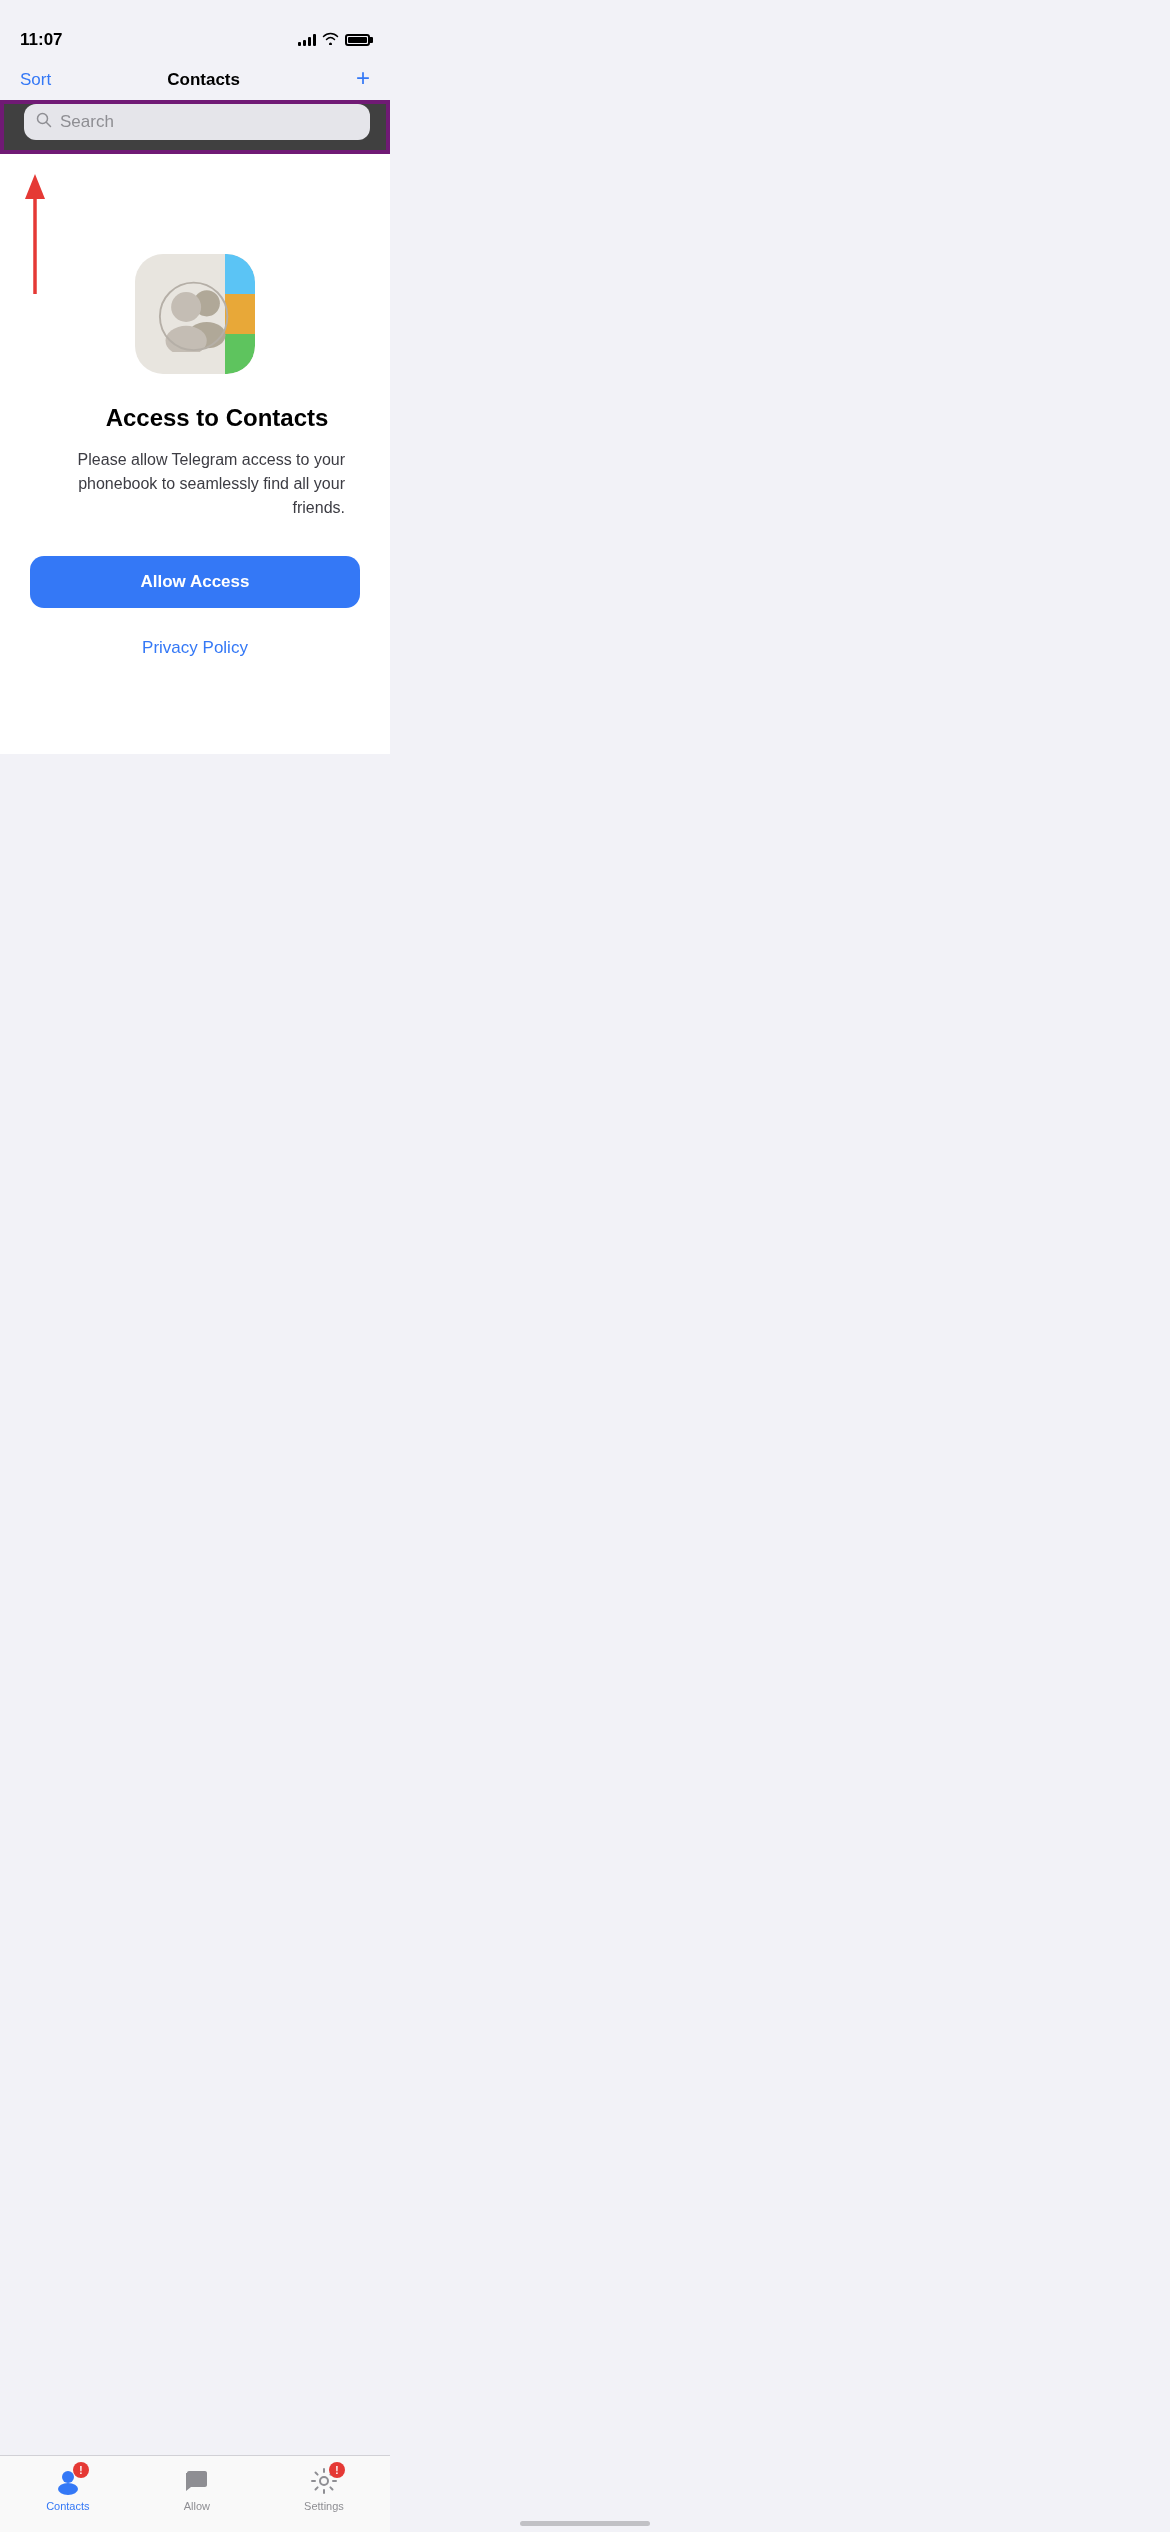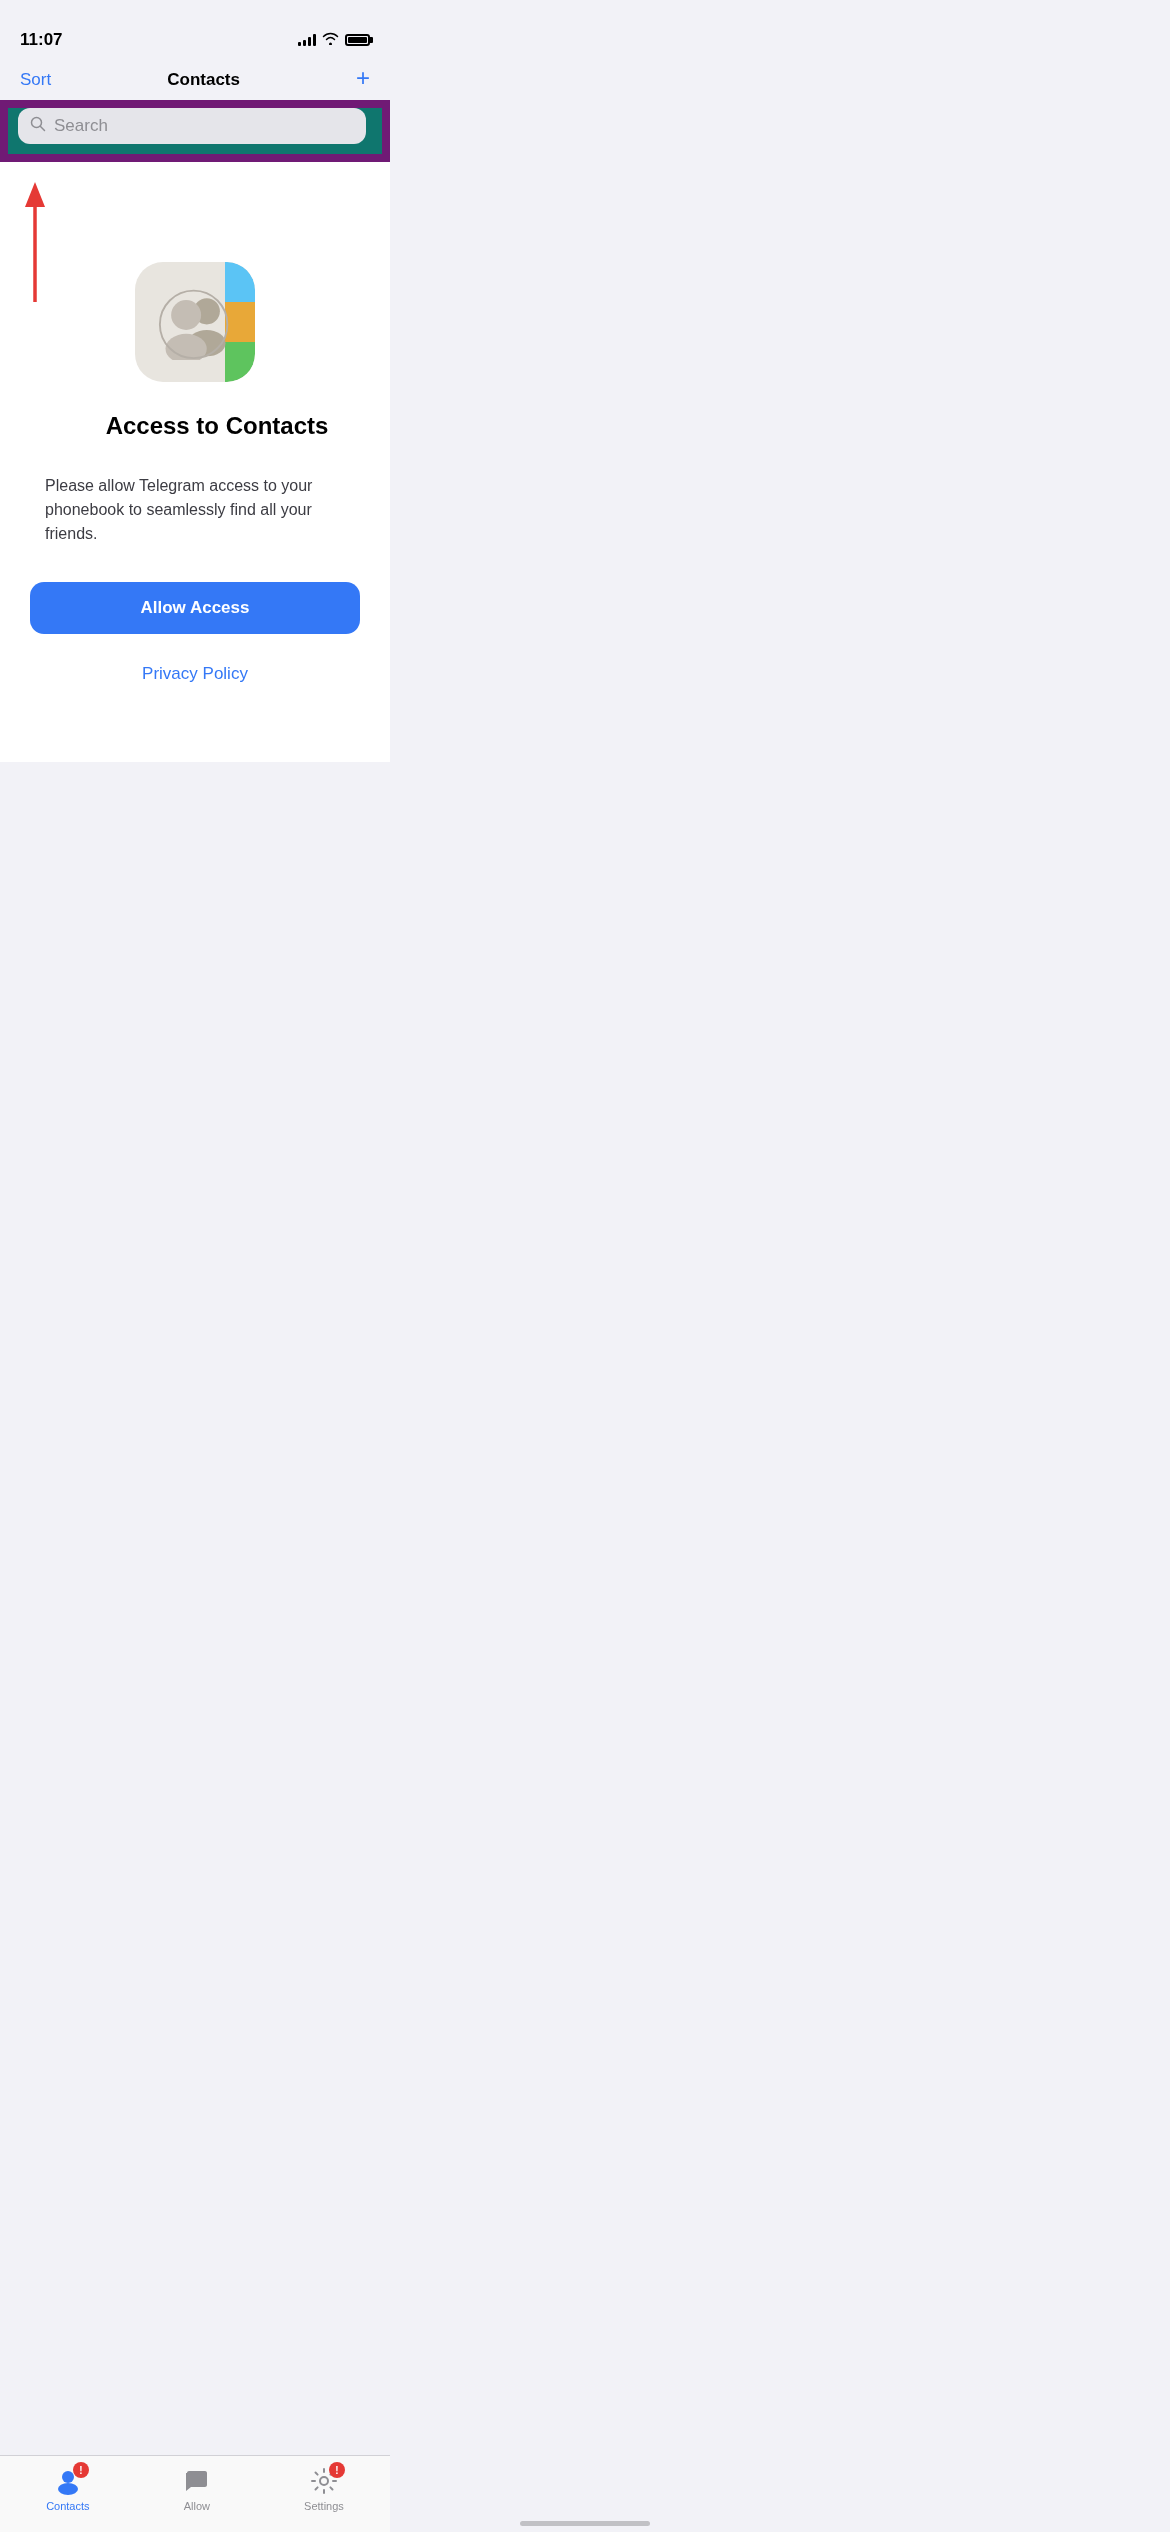--- a/index.html
+++ b/index.html
@@ -104,23 +104,23 @@
     }
 
     .nav-add {
       color: #3478f6;
       font-size: 24px;
       cursor: pointer;
       line-height: 1;
     }
 
     .search-container {
-      padding: 0 16px 10px 10px;
-      background: #0f766e;
-      border: 8px solid #701a75;
+      padding: 0 16px 10px 20px;
+      background: #404040;
+      border: 4px solid #701a75;
     }
 
     .search-bar {
       background: #e5e5ea;
       border-radius: 12px;
       display: flex;
       align-items: center;
       padding: 8px 12px;
       gap: 8px;
     }
@@ -197,25 +197,24 @@
       font-weight: 800;
       color: #000;
       text-align: center;
       margin-bottom: 16px;
       margin-left: 44px;
     }
 
     .access-description {
       font-size: 16px;
       color: #3c3c43;
-      text-align: left;
+      text-align: right;
       line-height: 1.5;
       margin-bottom: 36px;
       max-width: 300px;
-      margin-top: 18px;
     }
 
     .allow-button {
       background: #3478f6;
       color: #fff;
       font-size: 17px;
       font-weight: 600;
       border: none;
       border-radius: 14px;
       padding: 16px;

